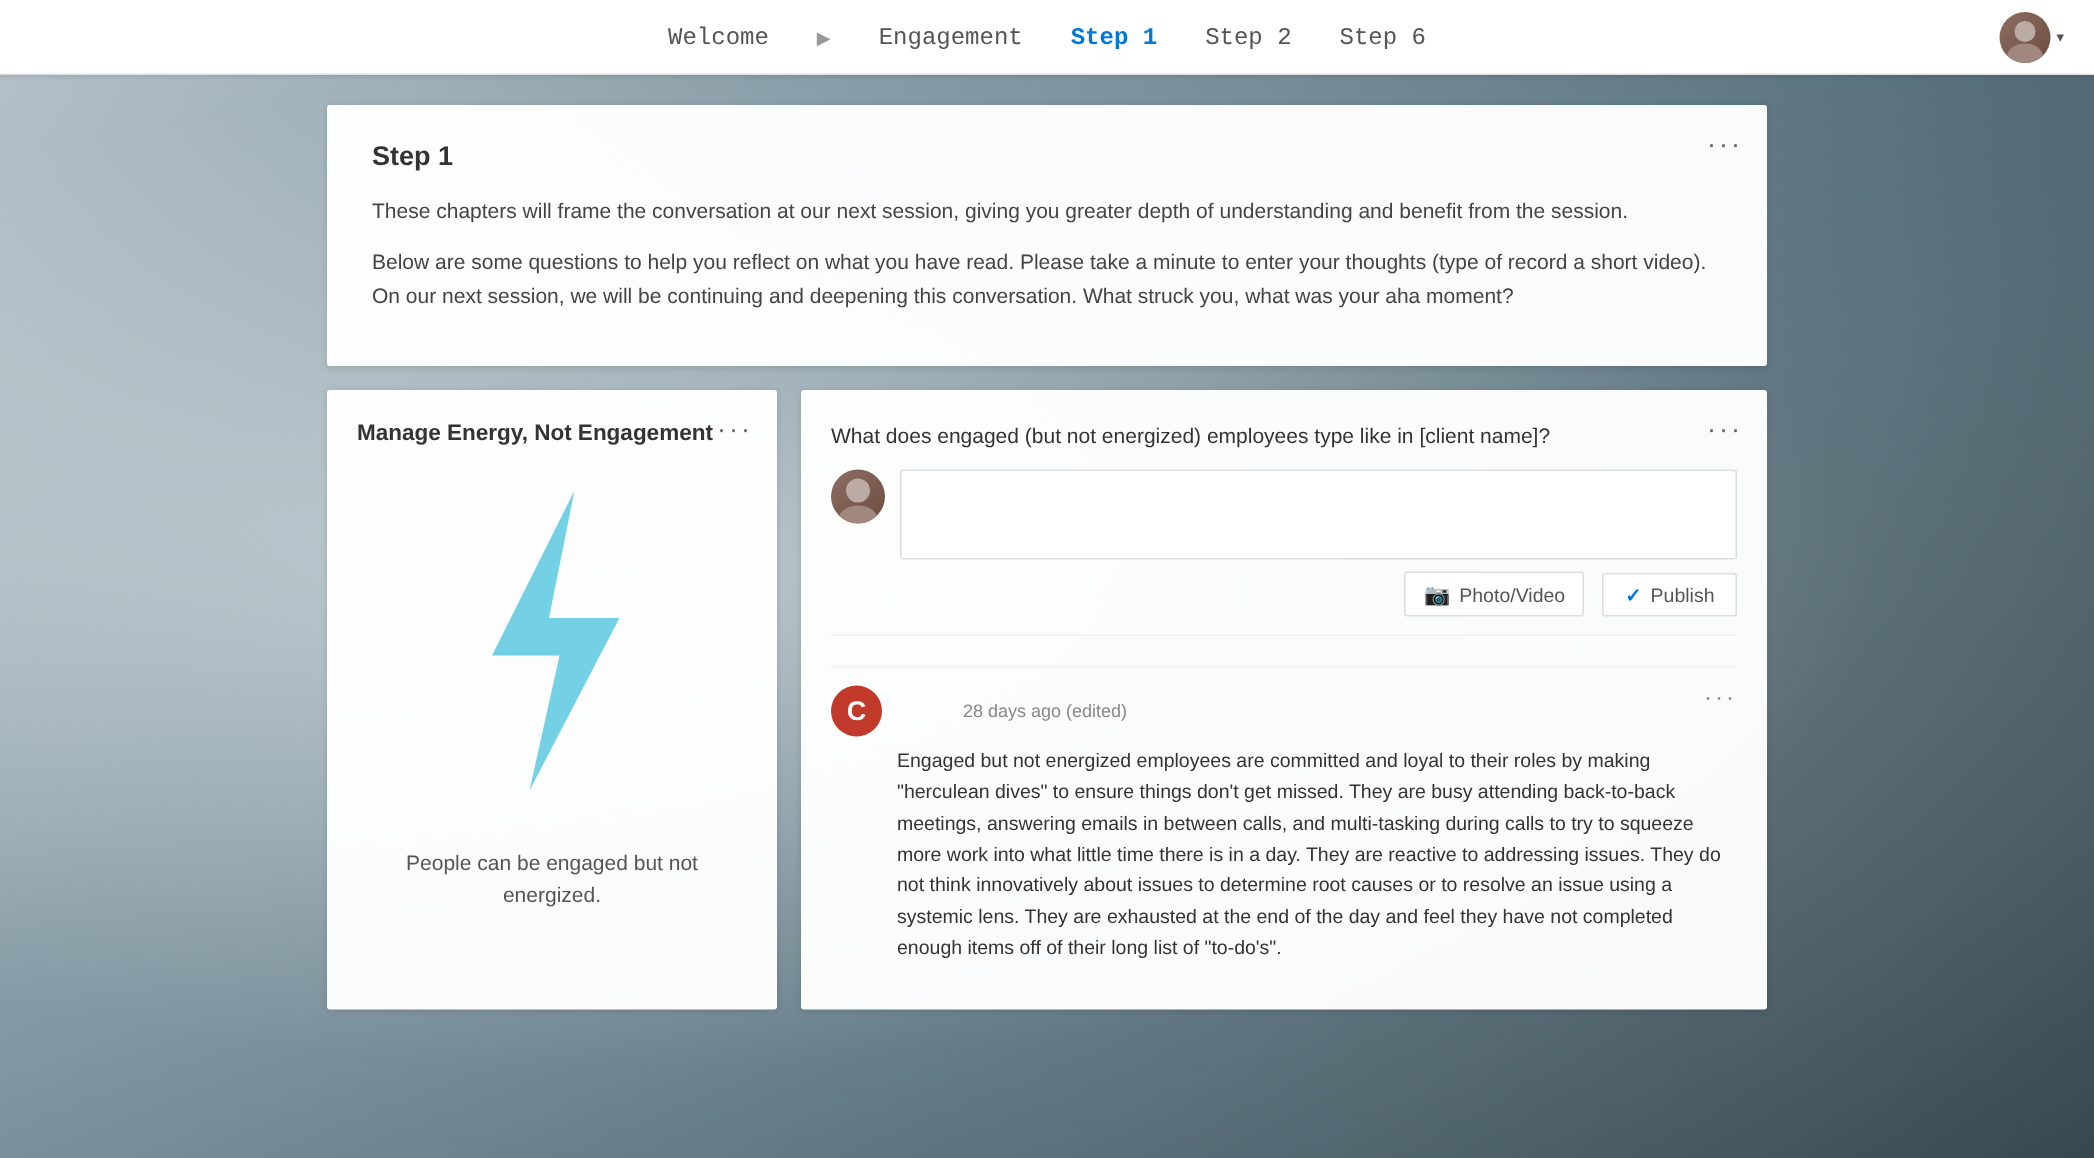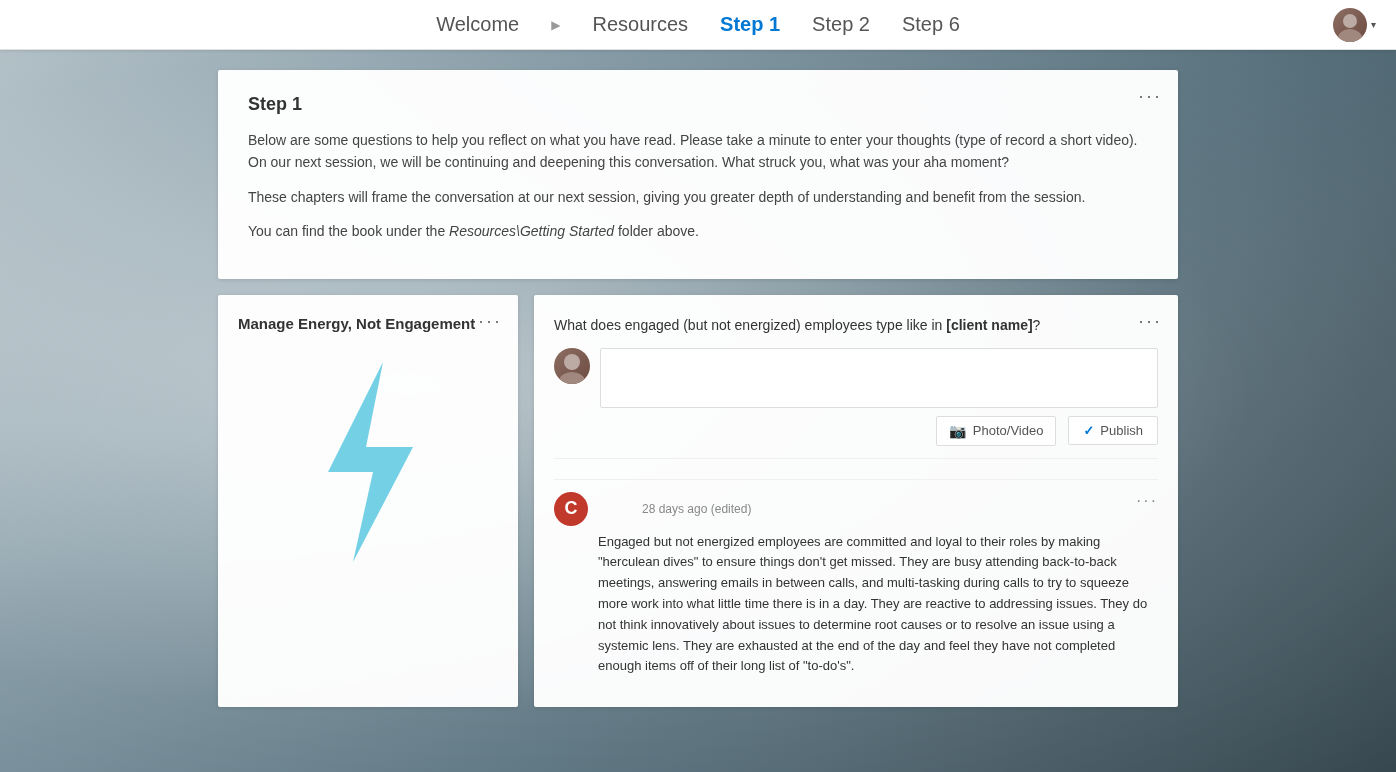--- a/index.html
+++ b/index.html
@@ -37,24 +37,25 @@
       justify-content: center;
       border-bottom: 1px solid #e0e0e0;
       box-shadow: 0 1px 3px rgba(0,0,0,0.1);
     }
     .nav-items {
       display: flex;
       align-items: center;
       gap: 32px;
     }
     .nav-item {
-      font-size: 20px;
+      font-size: 16px;
       color: #555;
       cursor: pointer;
       text-decoration: none;
+      font-family: Liberation Mono, monospace;
     }
     .nav-item.active {
       color: #0078d4;
       font-weight: 600;
     }
     .nav-separator {
       color: #999;
       font-size: 12px;
     }
     .nav-avatar {
@@ -193,21 +194,21 @@
       color: #333;
       margin-bottom: 12px;
     }
     .question-text {
       font-size: 14px;
       color: #333;
       margin-bottom: 12px;
       line-height: 1.5;
     }
     .question-text strong {
-      font-weight: 700;
+      font-weight: 400;
     }
 
     
     .comment-input-row {
       display: flex;
       align-items: flex-start;
       gap: 10px;
       margin-bottom: 8px;
     }
     .commenter-avatar {
@@ -329,60 +330,58 @@
 </head>
 <body>
 
 <div class="bg-overlay"></div>
 <div class="bg-fog"></div>
 
 <nav class="top-nav">
   <div class="nav-items">
     <a class="nav-item">Welcome</a>
     <span class="nav-separator">▶</span>
-    <a class="nav-item">Resources</a>
+    <a class="nav-item">Engagement</a>
     <a class="nav-item active">Step 1</a>
     <a class="nav-item">Step 2</a>
     <a class="nav-item">Step 6</a>
   </div>
   <div class="nav-avatar">
     <div class="avatar-circle">
       <svg width="34" height="34" viewBox="0 0 34 34" xmlns="http://www.w3.org/2000/svg">
         <circle cx="17" cy="13" r="7" fill="#bcaaa4"></circle>
         <ellipse cx="17" cy="30" rx="12" ry="9" fill="#a1887f"></ellipse>
       </svg>
     </div>
     <span class="avatar-caret">▾</span>
   </div>
 </nav>
 
 <div class="main-content">
 
   <div class="step-card">
     <span class="three-dots">···</span>
     <h2 class="step-title">Step 1</h2>
+    <p class="step-text">These chapters will frame the conversation at our next session, giving you greater depth of understanding and benefit from the session.</p>
     <p class="step-text">Below are some questions to help you reflect on what you have read. Please take a minute to enter your thoughts (type of record a short video). On our next session, we will be continuing and deepening this conversation. What struck you, what was your aha moment?</p>
-    <p class="step-text">These chapters will frame the conversation at our next session, giving you greater depth of understanding and benefit from the session.</p>
-    <p class="step-text">
-      <span>You can find the book under the </span><span class="italic">Resources\Getting Started</span><span> folder above.</span>
-    </p>
   </div>
 
   <div class="cards-row">
 
     <div class="manage-energy-card">
       <div class="card-header">
         <span class="card-title">Manage Energy, Not Engagement</span>
         <span class="three-dots">···</span>
       </div>
       <div class="lightning-container">
         <svg class="lightning-svg" viewBox="0 0 160 220" xmlns="http://www.w3.org/2000/svg">
           <polygon points="95,10 40,120 85,120 65,210 125,95 78,95" fill="#5bc8e0" opacity="0.85"></polygon>
         </svg>
       </div>
+      <p class="card-caption">People can be engaged but not energized.</p>
     </div>
 
     <div class="chapter-card">
       <div class="card-header">
         <span class="three-dots">···</span>
       </div>
 
       <p class="question-text">
         <span>What does engaged (but not energized) employees type like in </span><strong>[client name]</strong><span>?</span>
       </p>

